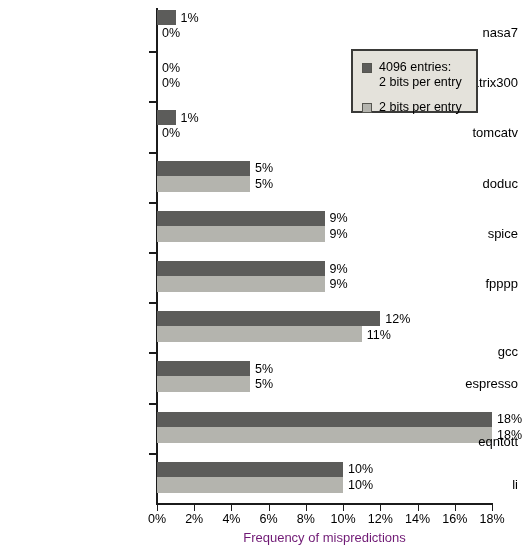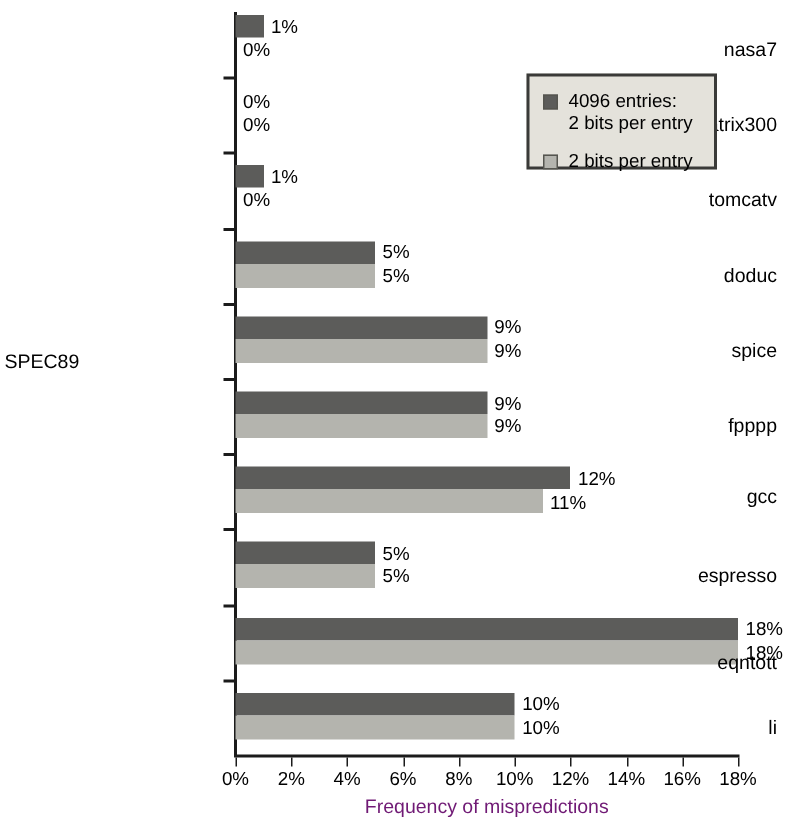--- a/index.html
+++ b/index.html
@@ -197,21 +197,21 @@
       <div class="bar light" style="top: 476.8px; width: 186.111px;"></div>
       <div class="bar-value" style="left: 348.111px; top: 477.8px;">10%</div>
     </div>
   <div id="cats-layer">
       <div class="cat-label" style="top: 25px;">nasa7</div>
       <div class="cat-label" style="top: 75.2px;">matrix300</div>
       <div class="cat-label" style="top: 125.4px;">tomcatv</div>
       <div class="cat-label" style="top: 175.6px;">doduc</div>
       <div class="cat-label" style="top: 225.8px;">spice</div>
       <div class="cat-label" style="top: 276px;">fpppp</div>
-      <div class="cat-label" style="top: 323px;">gcc</div>
+      <div class="cat-label" style="top: 344px;">gcc</div>
       <div class="cat-label" style="top: 376.4px;">espresso</div>
       <div class="cat-label" style="top: 434px;">eqntott</div>
       <div class="cat-label" style="top: 476.8px;">li</div>
     </div>
   <div id="yticks-layer">
       <div class="y-tick" style="top: 51.2px;"></div>
       <div class="y-tick" style="top: 101.4px;"></div>
       <div class="y-tick" style="top: 151.6px;"></div>
       <div class="y-tick" style="top: 201.8px;"></div>
       <div class="y-tick" style="top: 252px;"></div>
@@ -237,21 +237,20 @@
       <div class="x-tick-label" style="left: 360.333px;">12%</div>
       <div class="x-tick" style="left: 417.556px;"></div>
       <div class="x-tick-label" style="left: 397.556px;">14%</div>
       <div class="x-tick" style="left: 454.778px;"></div>
       <div class="x-tick-label" style="left: 434.778px;">16%</div>
       <div class="x-tick" style="left: 492px;"></div>
       <div class="x-tick-label" style="left: 472px;">18%</div>
     </div>
 
   <div class="y-axis-title">
-    <div>SPEC89</div>
   </div>
 
   <div class="x-axis-title">Frequency of mispredictions</div>
 
   <div id="legend">
       <div class="legend-row" style="top: 9px;">
         <div class="legend-swatch dark"></div>
         <div class="legend-text"><span>4096 entries:</span><span class="l2">2 bits per entry</span></div>
       </div>
       <div class="legend-row" style="top: 49px;">

